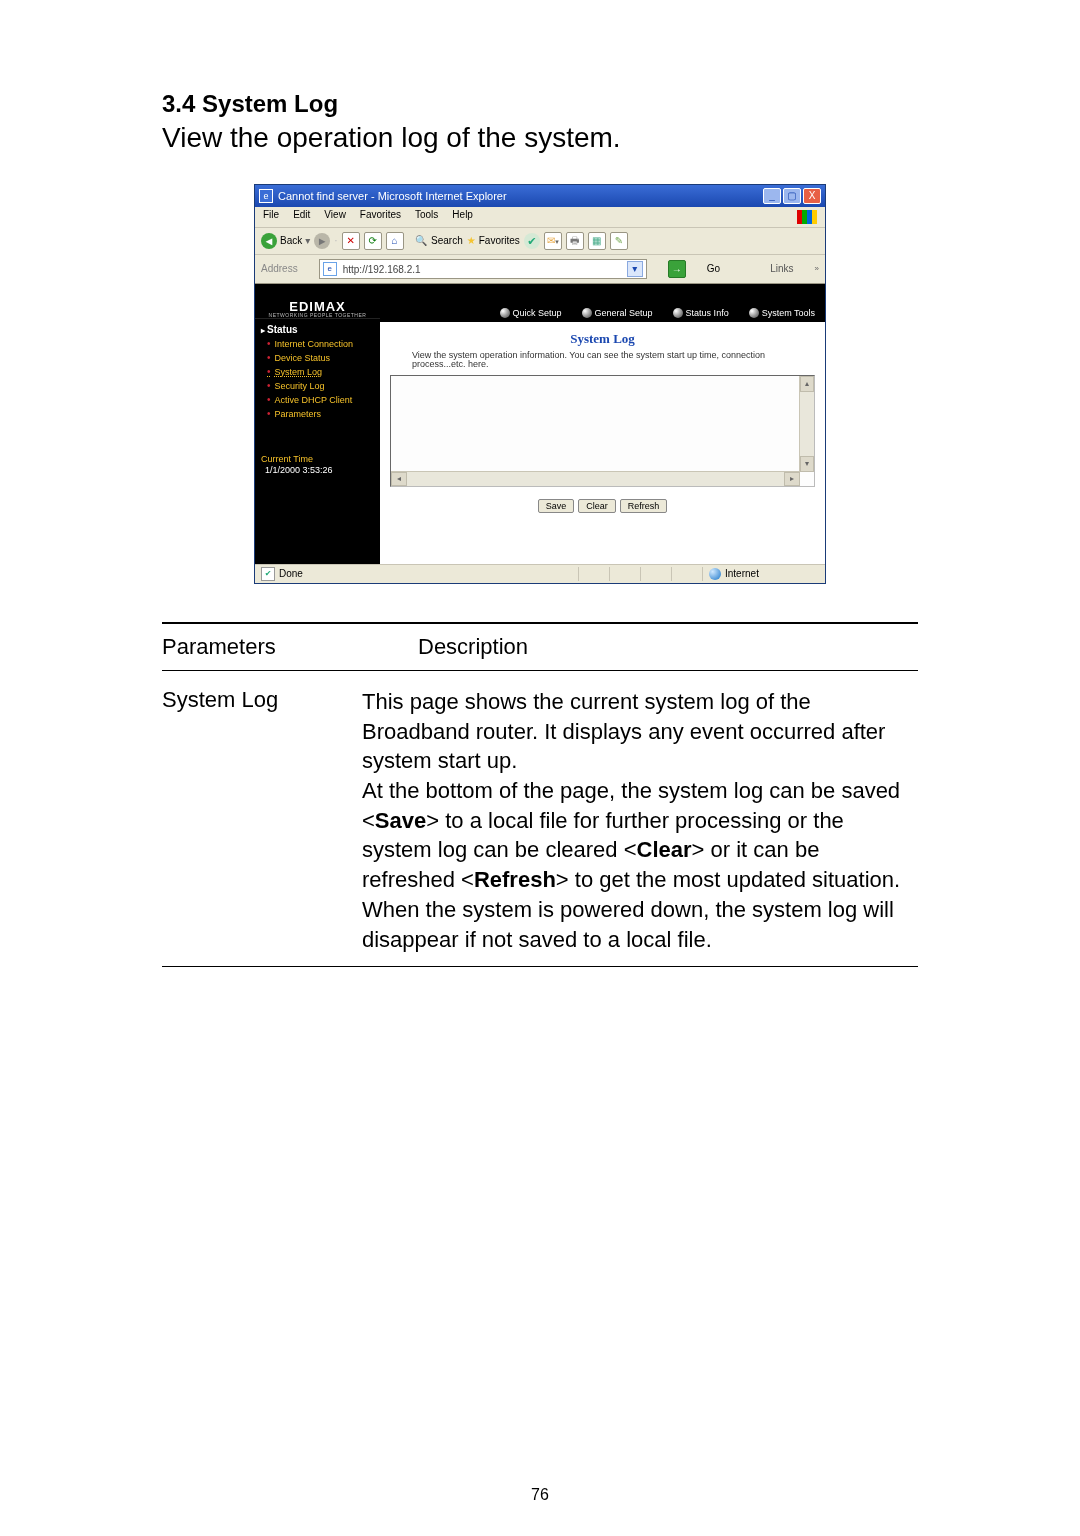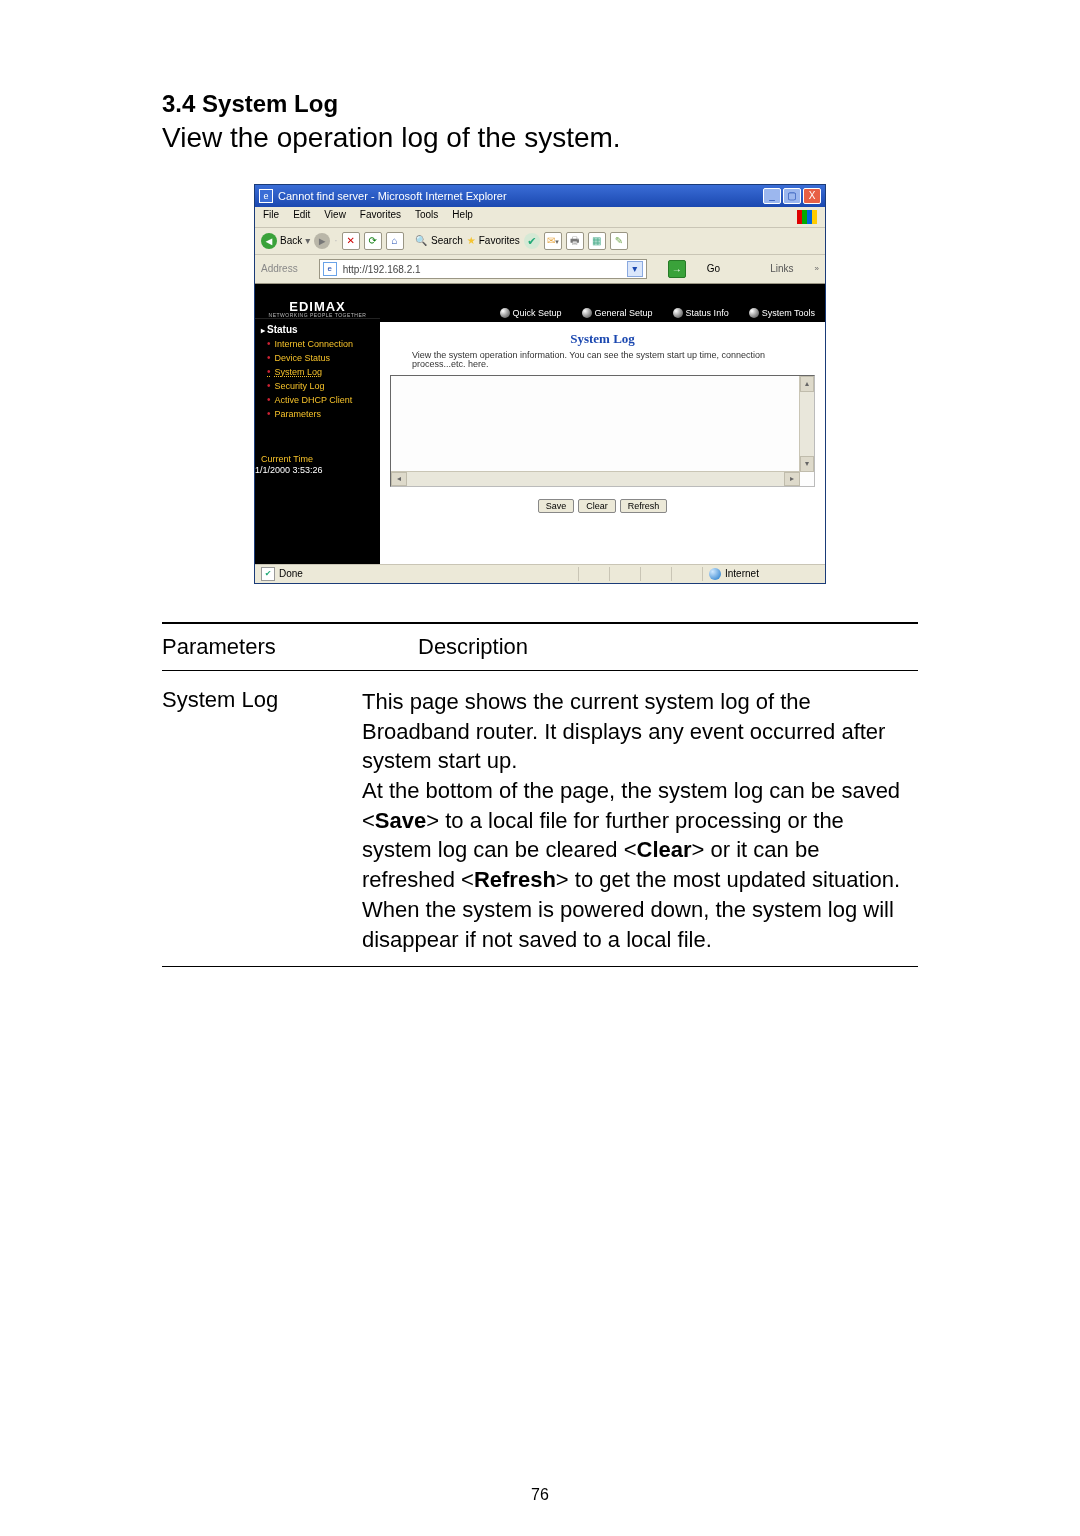--- a/index.html
+++ b/index.html
@@ -41,21 +41,21 @@
   .logo{height:34px;display:flex;flex-direction:column;align-items:center;justify-content:flex-end;border-bottom:1px solid #222}
   .logo .big{font-size:13px;font-weight:bold;letter-spacing:1px}
   .logo .small{font-size:5px;letter-spacing:0.5px;color:#bbb}
   .section-title{color:#fff;font-weight:bold;font-size:10px;padding:6px 6px 2px 6px}
   .section-title::before{content:"▸";color:#fff;margin-right:2px;font-size:8px}
   .navlist{list-style:none;margin:0;padding:0 0 4px 12px}
   .navlist li{color:#f6c22a;padding:2px 0;font-size:9px;display:flex;align-items:center;gap:4px}
   .navlist li::before{content:"•";color:#c23;font-size:10px}
   .navlist li.active{text-decoration:underline dotted}
   .curtime-lbl{color:#f6c22a;font-weight:normal;padding:30px 6px 2px 6px;font-size:9px}
-  .curtime-val{color:#fff;padding:0 6px 8px 0;font-size:9px}
+  .curtime-val{color:#fff;padding:0 6px 8px 10px;font-size:9px}
 
   .main{flex:1;background:#fff;display:flex;flex-direction:column}
   .banner{height:34px;background:#000;display:flex;align-items:flex-end;justify-content:flex-end;gap:20px;padding:0 10px 4px 10px;color:#fff;font-size:9px}
   .banner span{display:flex;align-items:center;gap:3px}
   .banner .bdot{width:10px;height:10px;border-radius:50%;background:radial-gradient(circle at 30% 30%,#fff,#888 60%,#444)}
   .panel{flex:1;padding:6px 8px;background:#fff;display:flex;flex-direction:column}
   .panel-title{color:#1b48b0;font-family:'Times New Roman',serif;font-weight:bold;font-size:13px;text-align:center;padding:4px 0}
   .panel-desc{font-size:9px;color:#333;padding:2px 10px 4px 24px}
   .log-area-wrap{position:relative;margin:2px 2px 0 2px}
   .log-area{height:110px;border:1px inset #bbb;background:#fdfdfd}

